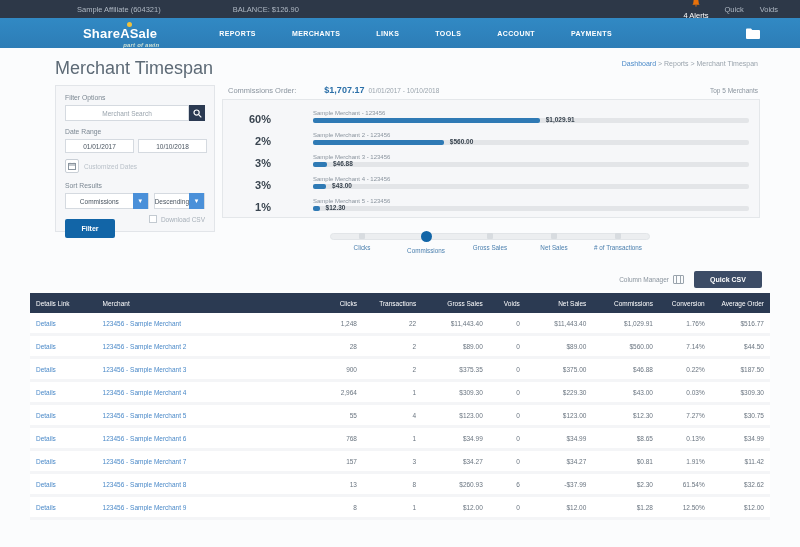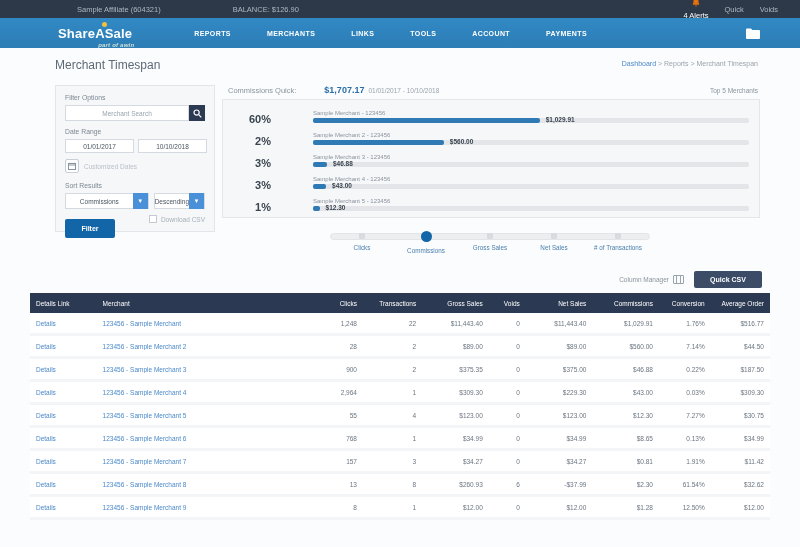--- a/index.html
+++ b/index.html
@@ -9,30 +9,30 @@
   
   .topstrip { position:absolute; top:0; left:0; width:800px; height:18px; background:#2d3848;
     display:flex; align-items:center; color:#aeb7c2; font-size:7.5px; }
   .topstrip .left { display:flex; gap:72px; margin-left:77px; }
   .topstrip .right { margin-left:auto; display:flex; align-items:center; gap:16px; margin-right:22px; }
   .alerts { display:flex; align-items:center; gap:4px; color:#ffffff; font-weight:normal;flex-direction:column; }
   .toplink { color:#aeb7c2; cursor:pointer; }
 
   
   .navbar { position:absolute; top:18px; left:0; width:800px; height:30px;
-    background:linear-gradient(180deg,#3189c4,#2d7db6); display:flex; align-items:center; }
+    background:linear-gradient(180deg,#3189c4,#2d7db6); display:flex; align-items:center;padding-left:25px; }
   .brand { margin-left:58px; position:relative; color:#fff; font-size:13px; font-weight:bold; letter-spacing:.2px; }
   .sun { position:absolute; top:-4px; left:44px; width:5px; height:5px; border-radius:50%; background:#f3c13a; }
   .tagline { position:absolute; right:-2px; bottom:-7px; font-size:6px; font-style:italic; color:#e8f1d9; opacity:.85; }
   .nav-items { display:flex; gap:36px; margin-left:62px; }
   .nav-item { color:#ffffff; font-size:7px; font-weight:bold; letter-spacing:.4px; cursor:pointer; }
   .nav-folder { margin-left:auto; margin-right:40px; cursor:pointer; display:flex; }
 
   
-  .page-title { position:absolute; top:58px; left:55px; font-size:12px; color:#5d6a76; }
+  .page-title { position:absolute; top:58px; left:55px; font-size:18px; color:#5d6a76; }
   .breadcrumb { position:absolute; top:60px; right:42px; font-size:7px; color:#9aa4ad; }
   .breadcrumb a { color:#4a89c8; text-decoration:none; cursor:pointer; }
 
   
   .filter-card { position:absolute; top:85px; left:55px; width:160px; height:147px;
     background:#f6f7f9; border:1px solid #e2e5e9; padding:8px 9px; }
   .flabel { font-size:6.8px; color:#7c8893; margin-bottom:4px; }
   .search-row { display:flex; margin-bottom:7px; }
   .search-input { flex:1; height:16px; border:1px solid #d5dae0; background:#fff; font-size:6.5px;
     text-align:center; color:#555; font-family:"Liberation Sans",sans-serif; }
@@ -191,21 +191,21 @@
       </div>
     </div>
     <button class="filter-btn">Filter</button>
     <div class="dlcsv-row">
       <span class="checkbox"></span>
       <span class="dlcsv-label">Download CSV</span>
     </div>
   </div>
 
   <div class="chart-header">
-    <span>Commissions Quick:</span><b>$1,707.17</b><span class="chart-range">01/01/2017 - 10/10/2018</span>
+    <span>Commissions Order:</span><b>$1,707.17</b><span class="chart-range">01/01/2017 - 10/10/2018</span>
   </div>
   <div class="chart-top-label">Top 5 Merchants</div>
 
   <div class="chart-card">
       <div class="bar-row">
         <div class="bar-pct">60%</div>
         <div class="bar-main">
           <div class="bar-label">Sample Merchant - 123456</div>
           <div class="bar-track">
             <div class="bar-fill" style="width:52%;background:#2f7ab5"></div>

